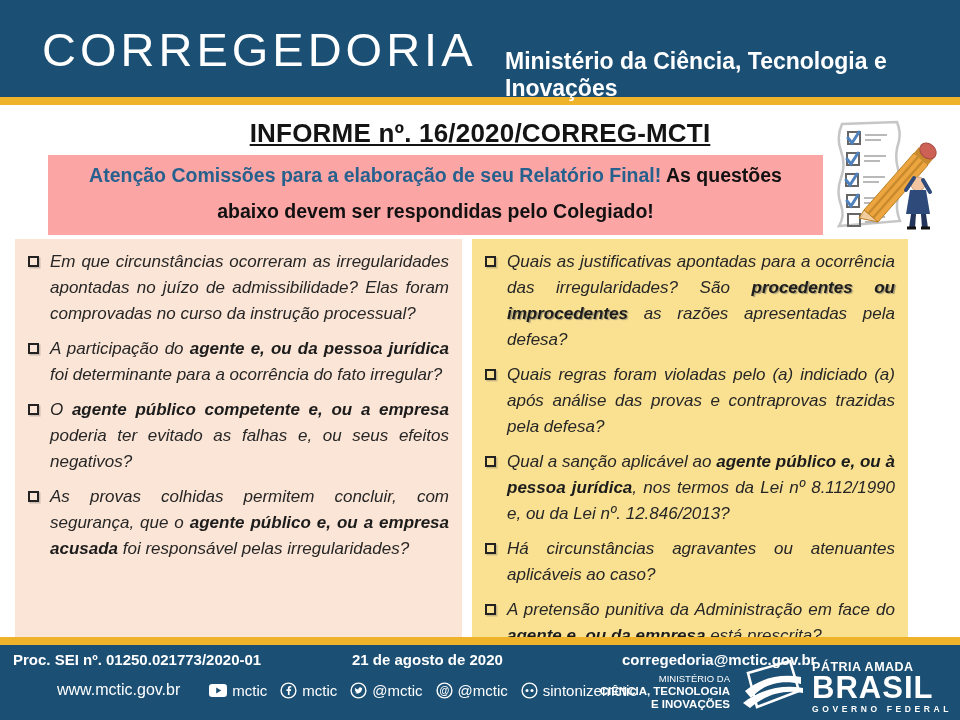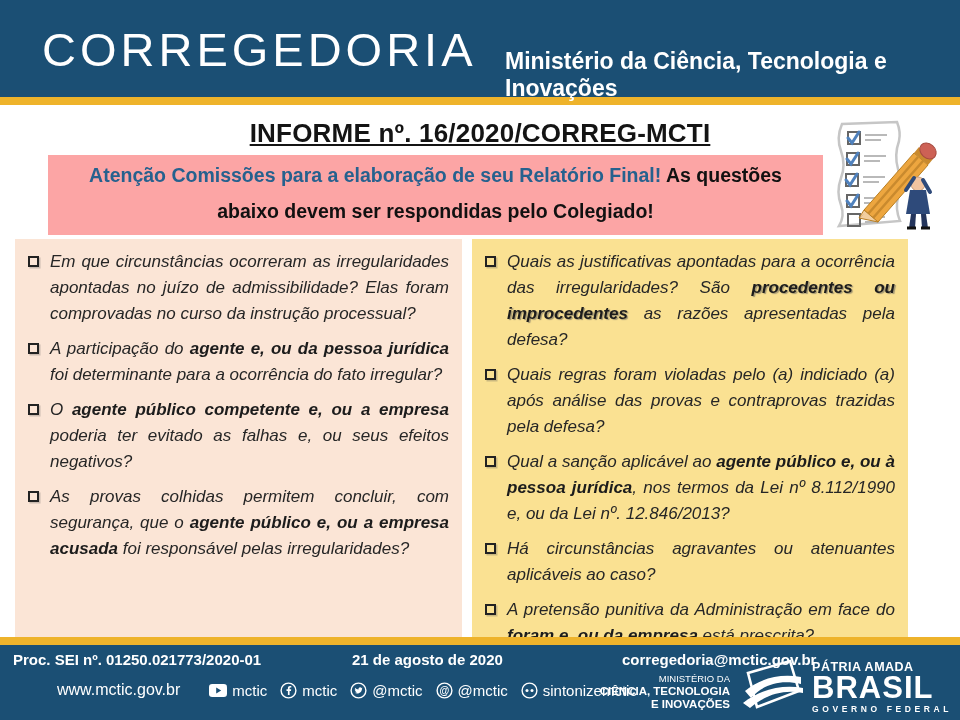--- a/index.html
+++ b/index.html
@@ -150,21 +150,21 @@
         <div class="q-item">
           <span class="q-box"></span>
           <div class="q-text"><span>Qual a sanção aplicável ao </span><span class="b">agente público e, ou à pessoa jurídica</span><span>, nos termos da Lei nº 8.112/1990 e, ou da Lei nº. 12.846/2013?</span></div>
         </div>
         <div class="q-item">
           <span class="q-box"></span>
           <div class="q-text"><span>Há circunstâncias agravantes ou atenuantes aplicáveis ao caso?</span></div>
         </div>
         <div class="q-item">
           <span class="q-box"></span>
-          <div class="q-text"><span>A pretensão punitiva da Administração em face do </span><span class="b">foram e, ou da empresa</span><span> está prescrita?</span></div>
+          <div class="q-text"><span>A pretensão punitiva da Administração em face do </span><span class="b">agente e, ou da empresa</span><span> está prescrita?</span></div>
         </div>
       </div>
   </div>
 
   <div class="footer-stripe"></div>
   <div class="footer">
     <div class="f-proc">Proc. SEI nº. 01250.021773/2020-01</div>
     <div class="f-date">21 de agosto de 2020</div>
     <div class="f-email">corregedoria@mctic.gov.br</div>
 

